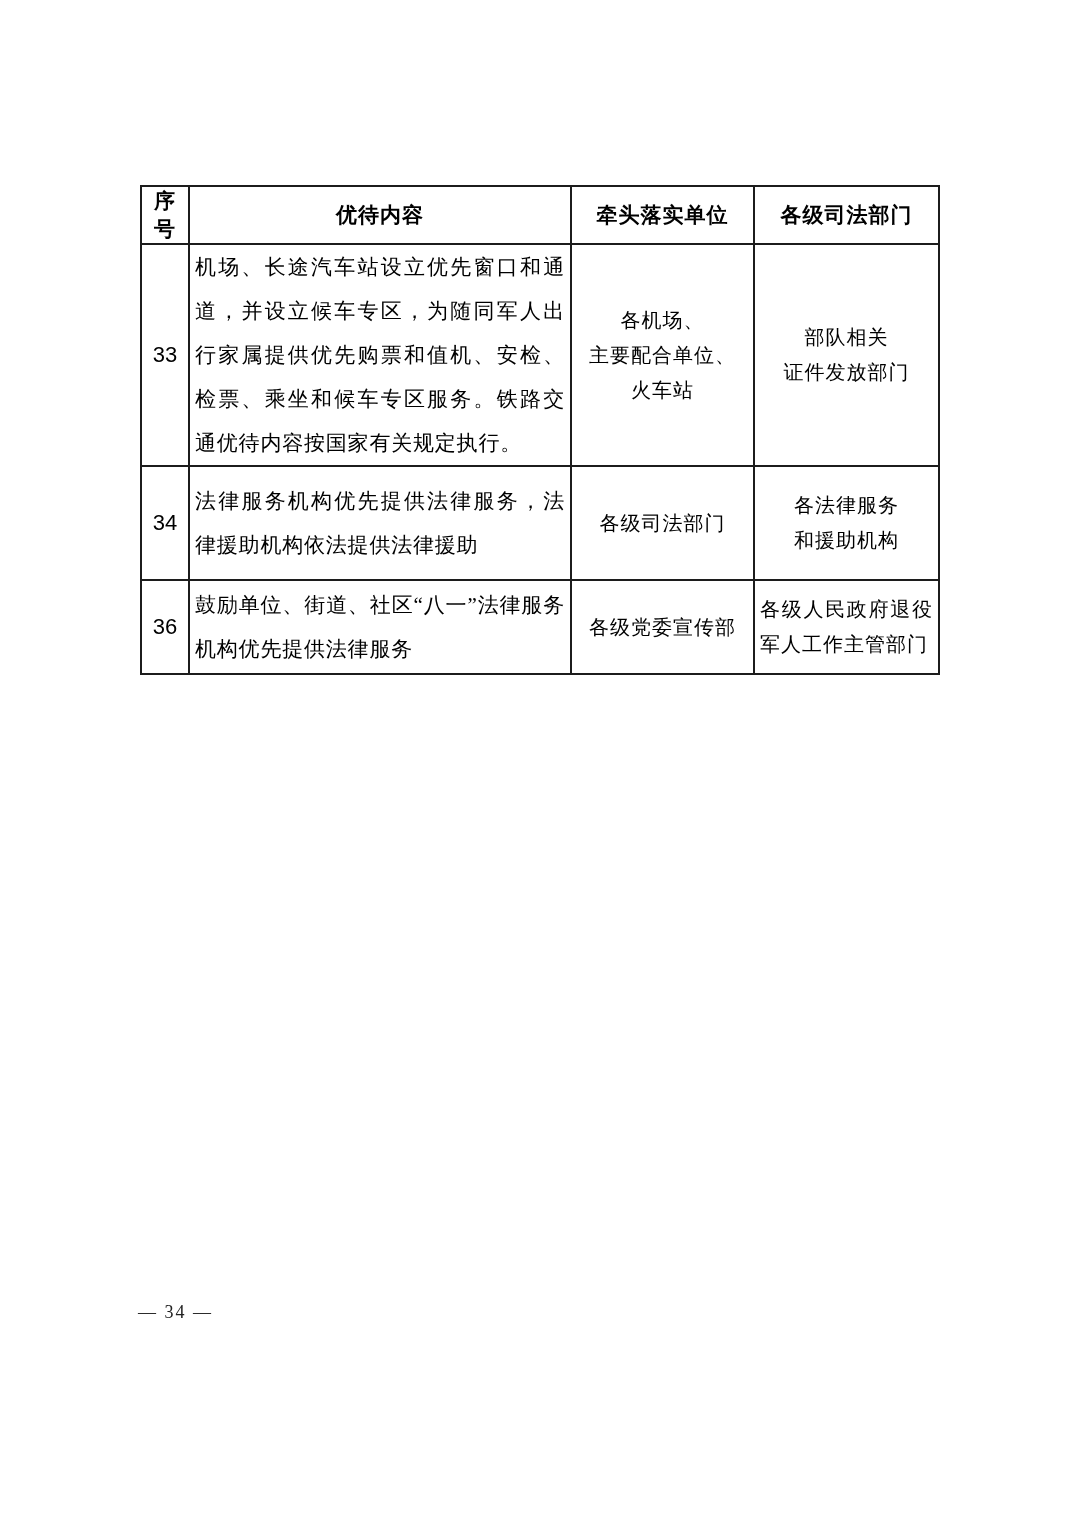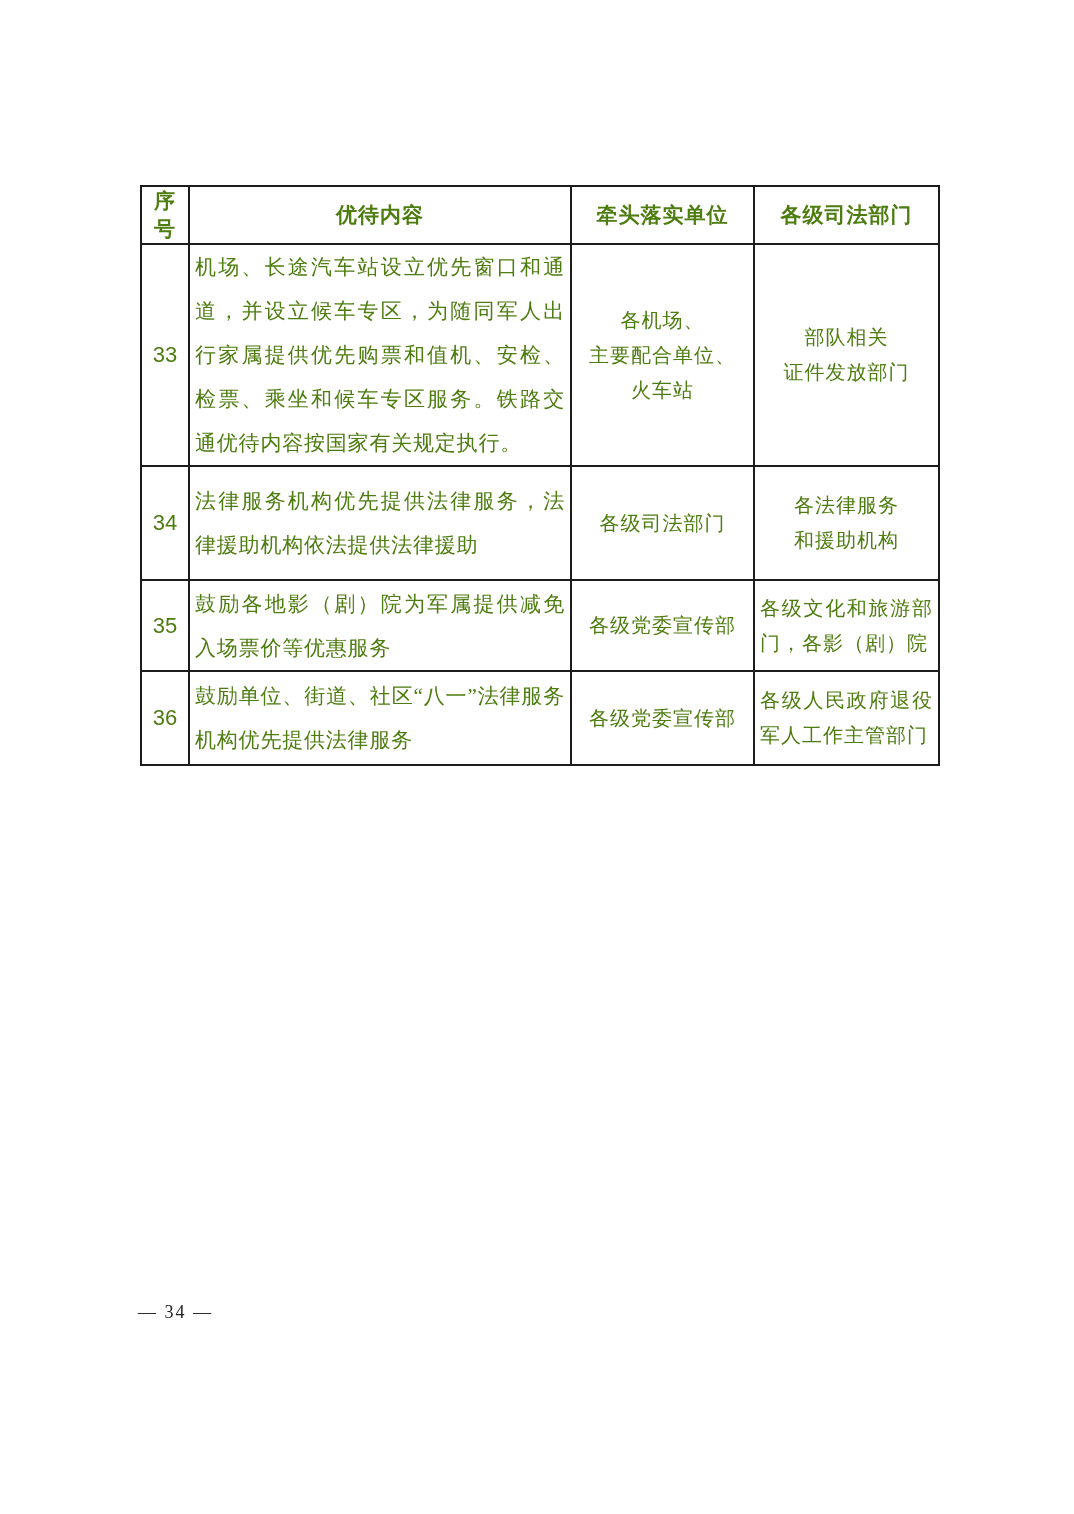--- a/index.html
+++ b/index.html
@@ -19,21 +19,21 @@
   .table-wrap {
     position: absolute;
     left: 140px;
     top: 185px;
     width: 798px;
   }
   table.benefits {
     border-collapse: collapse;
     table-layout: fixed;
     width: 798px;
-    color: #4d7c0f;
+    color: #000000;
   }
   table.benefits th,
   table.benefits td {
     border: 2px solid #1c1c1c;
     padding: 0 5px;
     vertical-align: middle;
     overflow: hidden;
   }
   tr.header-row {
     height: 42px;
@@ -118,26 +118,20 @@
           <td class="cell-auto c-center">部队相关
 证件发放部门</td>
         </tr>
         <tr class="row-34">
           <td class="num">34</td>
           <td class="content">法律服务机构优先提供法律服务，法律援助机构依法提供法律援助</td>
           <td class="cell-auto c-center">各级司法部门</td>
           <td class="cell-auto c-center">各法律服务
 和援助机构</td>
         </tr>
-        <tr class="row-35">
-          <td class="num">35</td>
-          <td class="content">鼓励各地影（剧）院为军属提供减免入场票价等优惠服务</td>
-          <td class="cell-auto c-center">各级党委宣传部</td>
-          <td class="cell-auto c-just">各级文化和旅游部门，各影（剧）院</td>
-        </tr>
         <tr class="row-36">
           <td class="num">36</td>
           <td class="content">鼓励单位、街道、社区“八一”法律服务机构优先提供法律服务</td>
           <td class="cell-auto c-center">各级党委宣传部</td>
           <td class="cell-auto c-just">各级人民政府退役军人工作主管部门</td>
         </tr>
       </tbody>
     </table>
   </div>
 

